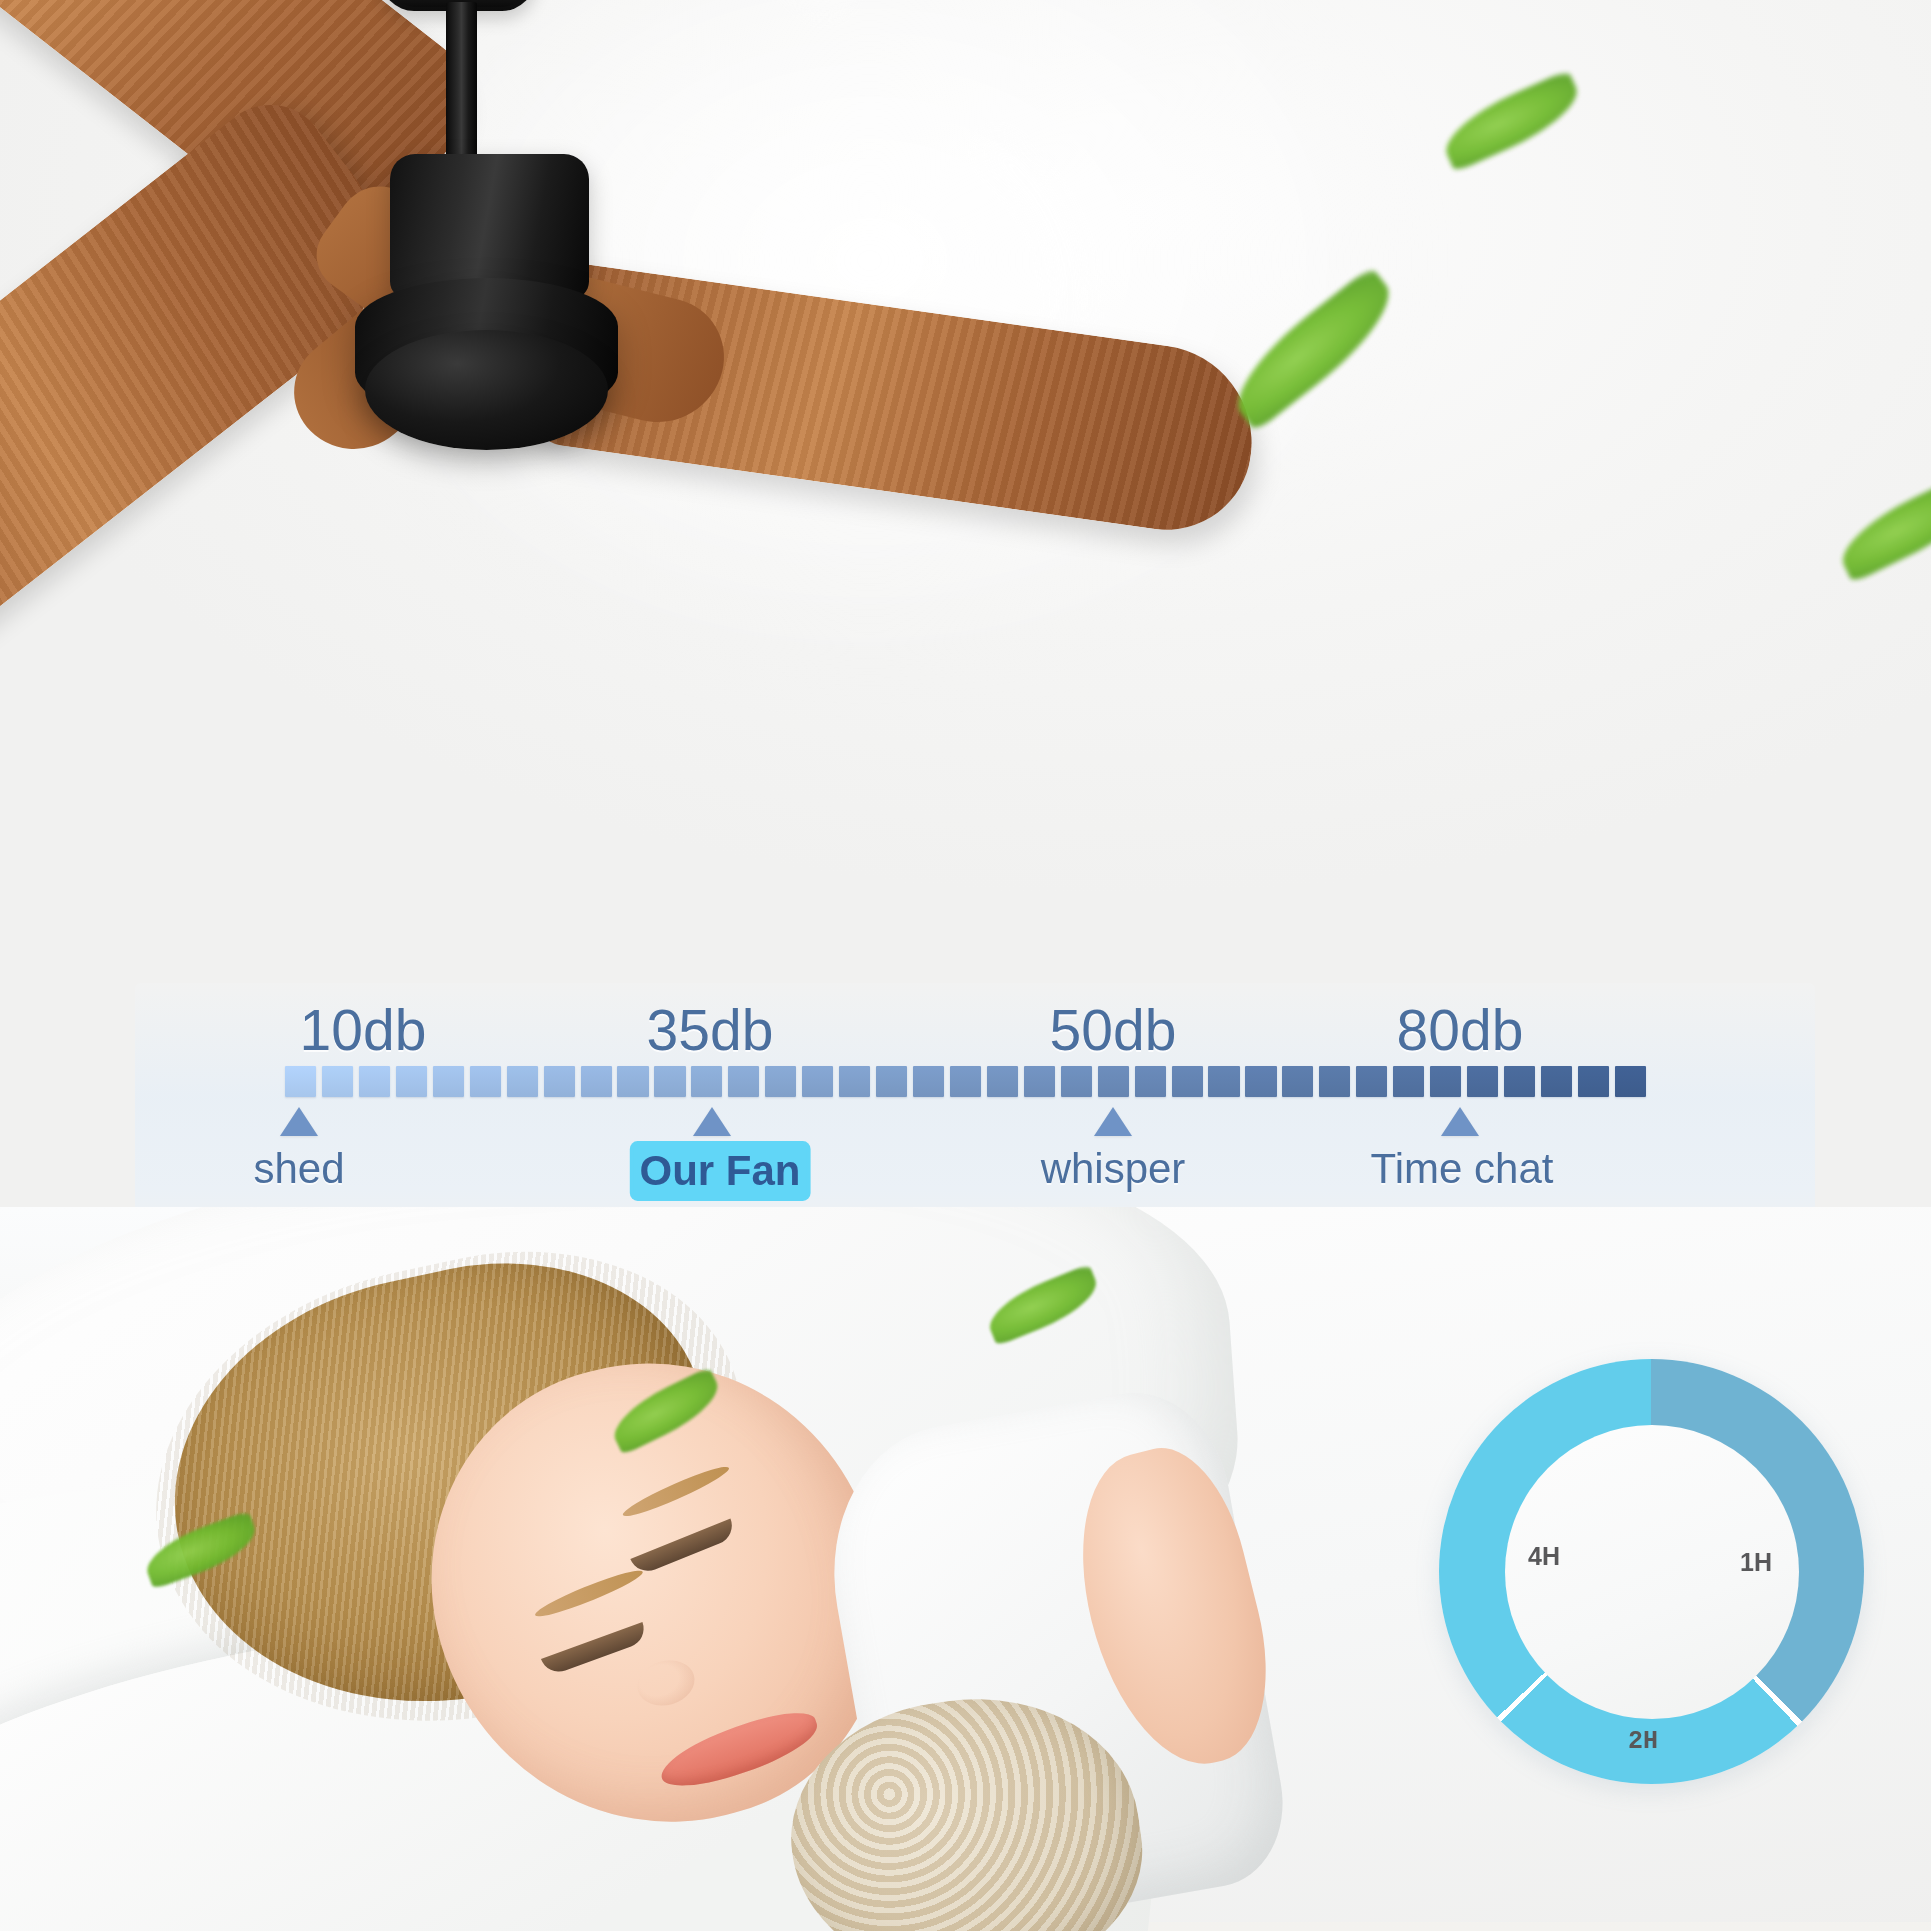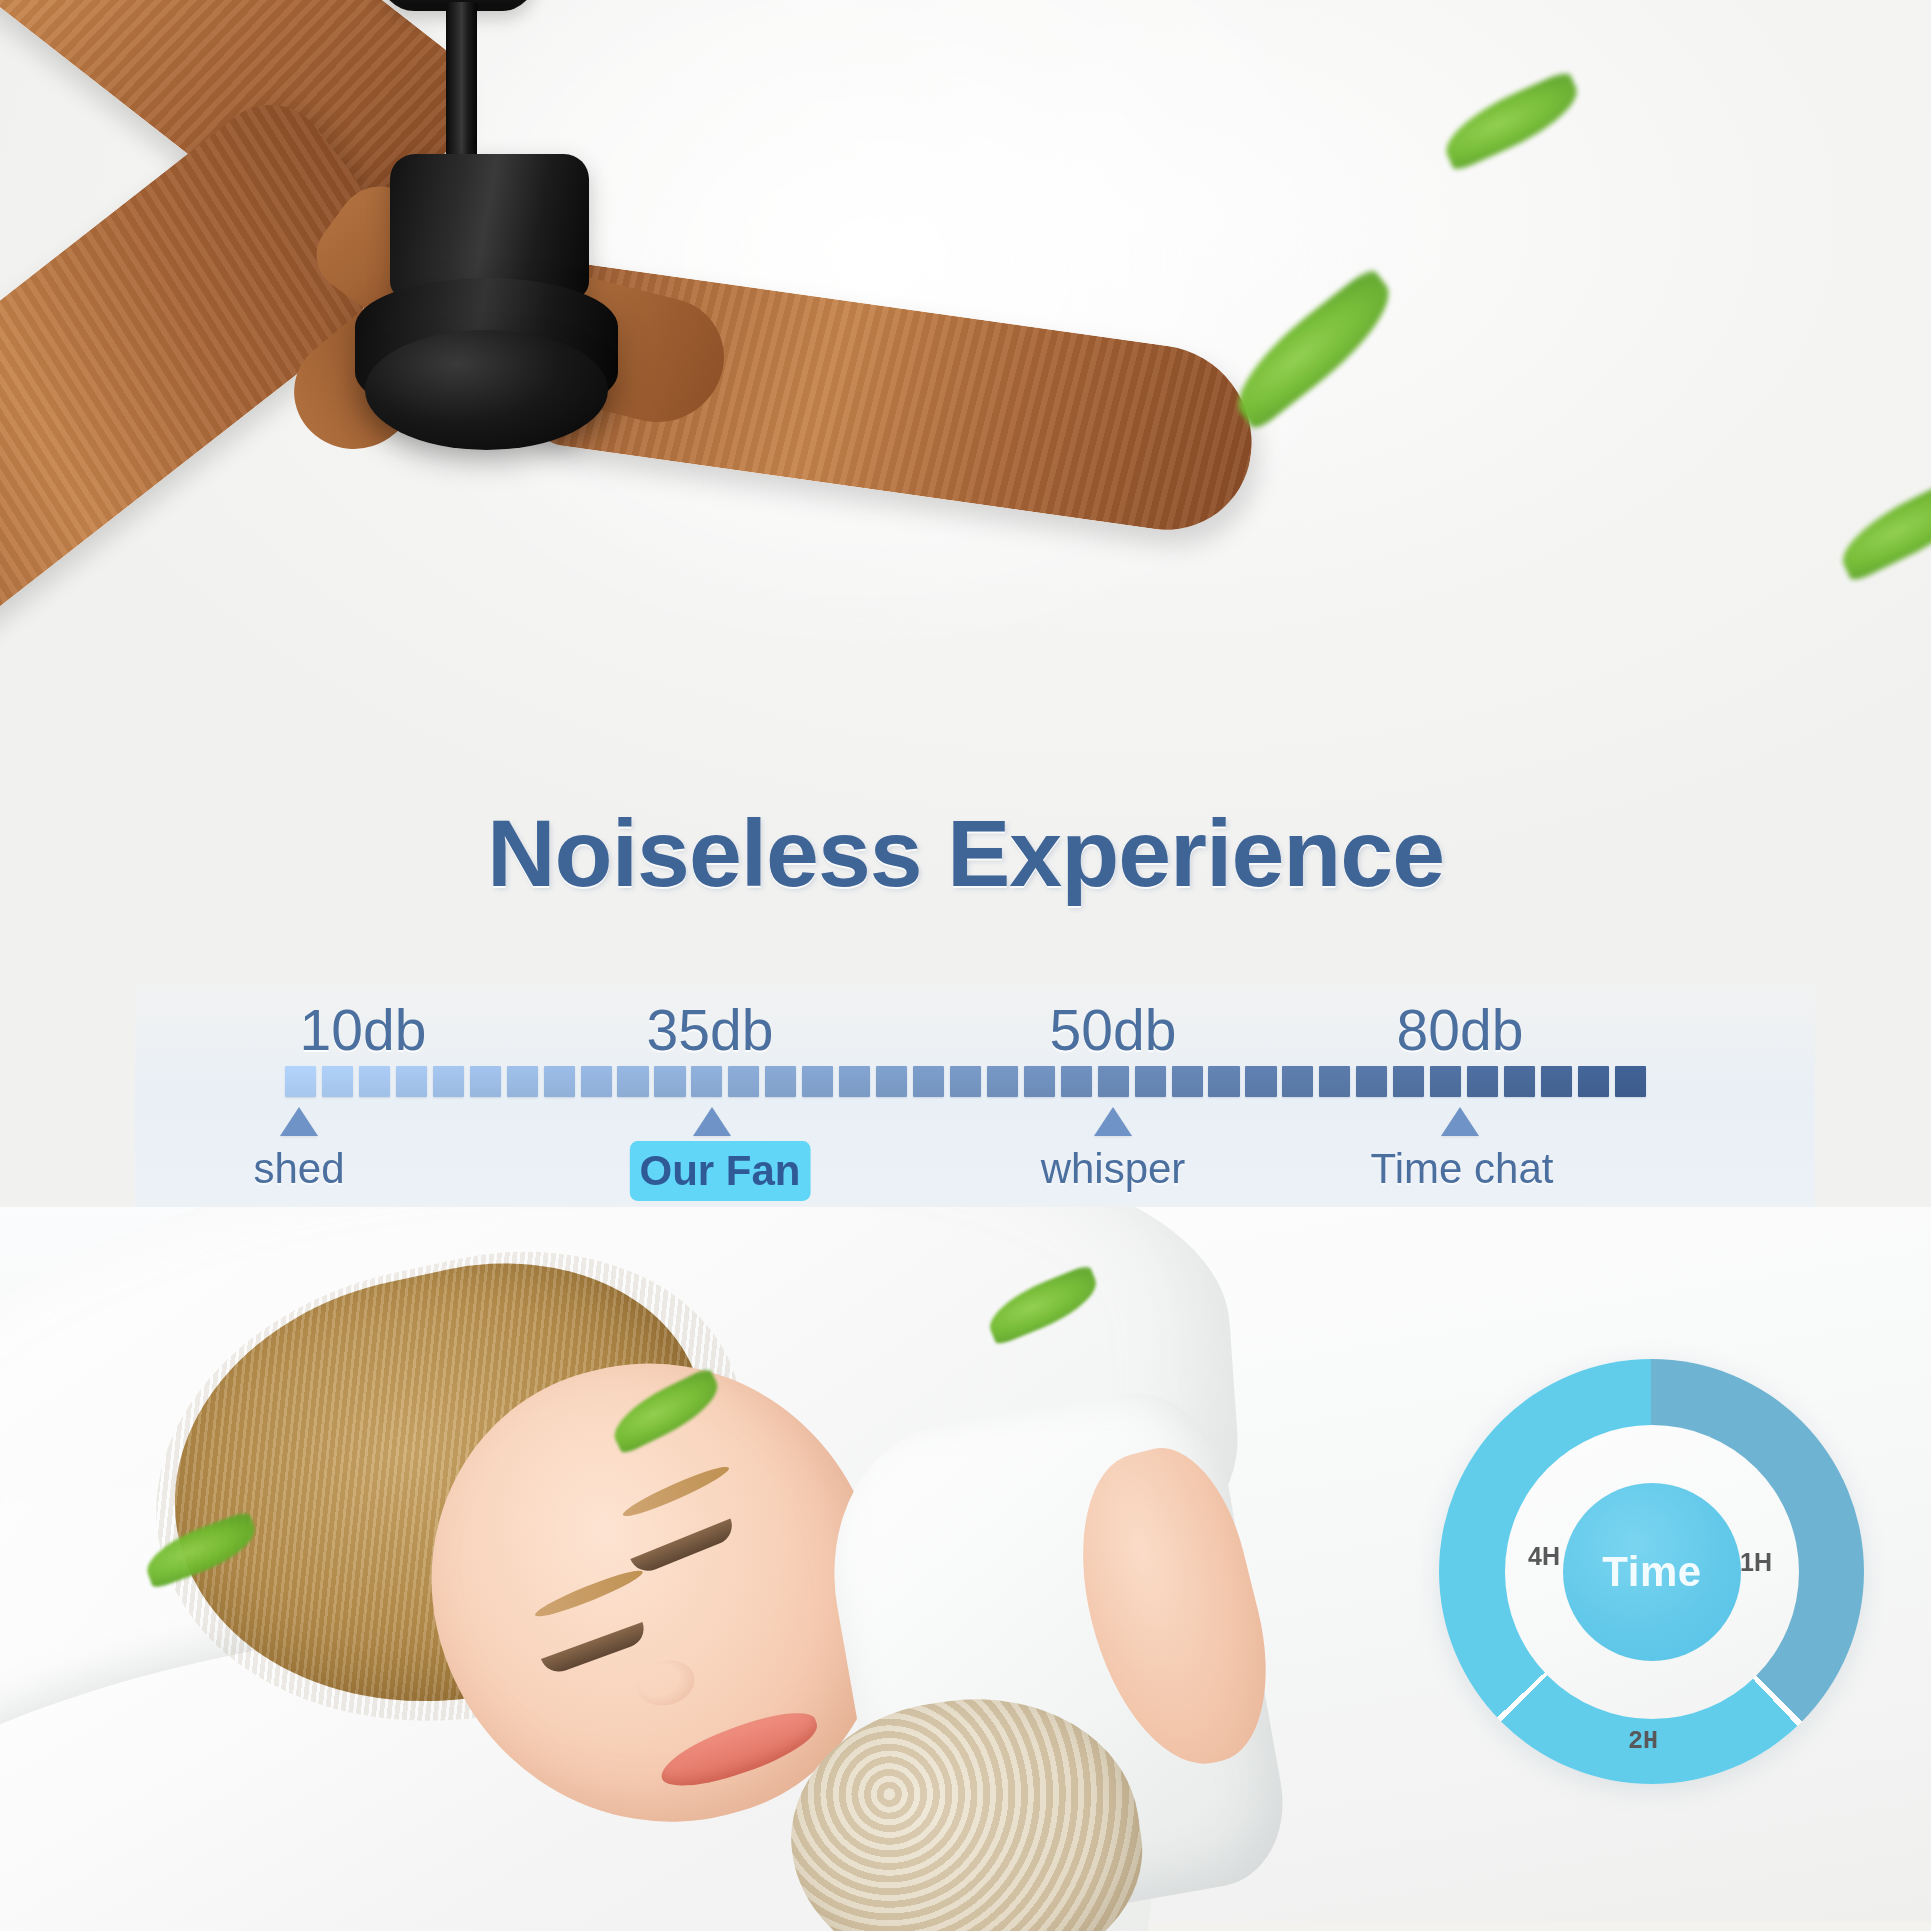--- a/index.html
+++ b/index.html
@@ -365,23 +365,20 @@
       <div class="motor-top"></div>
       <div class="motor-body"></div>
       <div class="motor-cap"></div>
     </div>
 
     <div class="leaf" style="left:1439px; top:97px; width:145px; height:48px; transform:rotate(-24deg);"></div>
     <div class="leaf" style="left:1217px; top:319px; width:193px; height:60px; transform:rotate(-38deg);"></div>
     <div class="leaf" style="left:1834px; top:502px; width:154px; height:50px; transform:rotate(-26deg);"></div>
   </div>
 
-  <div class="title-wrap">
-    <div class="title">Noiseless Experience</div>
-  </div>
 
   <div class="meter-panel">
     <div class="meter-inner" id="meter-inner">
 
       <div class="db-label" style="left:228px;">10db</div>
       <div class="db-label" style="left:575px;">35db</div>
       <div class="db-label" style="left:978px;">50db</div>
       <div class="db-label" style="left:1325px;">80db</div>
 
       <div class="seg-track" id="seg-track">
@@ -458,22 +455,19 @@
     </div>
 
     <div class="leaf sharp" style="left:985px; top:77px; width:116px; height:42px; transform:rotate(-22deg);"></div>
     <div class="leaf sharp" style="left:608px; top:183px; width:116px; height:42px; transform:rotate(-26deg);"></div>
     <div class="leaf sharp" style="left:143px; top:322px; width:116px; height:42px; transform:rotate(-20deg);"></div>
   </div>
 
   <div class="donut-wrap">
     <div class="donut" id="donut" style="--c1: #6fb3d2; --c2: #62cdeb; --c3: #62cdeb; --a1: 135deg; --a2: 225deg;"></div>
     <div class="donut-hole"></div>
-    <div class="donut-center">
-      <span>Time</span>
-    </div>
     <div class="donut-label dl-1h">1H</div>
     <div class="donut-label dl-2h">2H</div>
     <div class="donut-label dl-4h">4H</div>
   </div>
 
 </div>
 
 
 </body></html>

